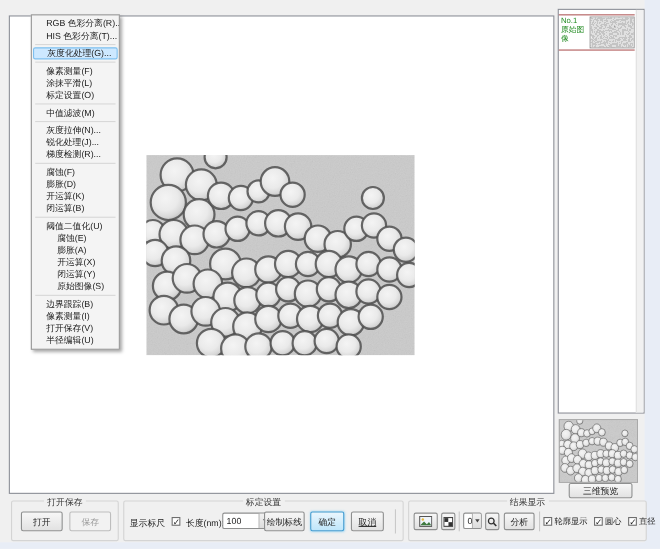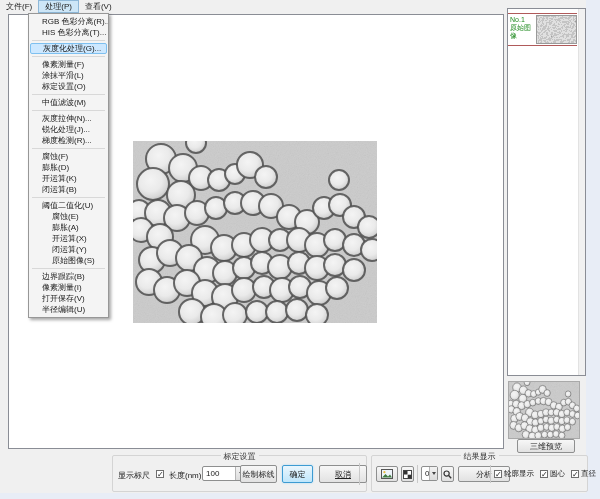--- a/index.html
+++ b/index.html
@@ -73,25 +73,20 @@
   .checks .chk{display:flex;align-items:center;gap:2px;white-space:nowrap;}
 
   .iconbtn{position:absolute;top:10px;height:16px;display:flex;align-items:center;justify-content:center;
     background:linear-gradient(#f7f7f7,#e0e0e0);border:1px solid #8e8f8f;border-radius:2px;box-sizing:border-box;}
 </style>
 </head>
 <body>
 
 <div class="content">
 
-  <div class="menubar">
-    <div class="mitem">文件(F)</div>
-    <div class="mitem active">处理(P)</div>
-    <div class="mitem">查看(V)</div>
-  </div>
 
   <div class="client"></div>
 
   <div class="tem">
     <svg width="244" height="182" viewBox="0 0 244 182">
       <defs>
         <radialGradient id="pg" cx="0.42" cy="0.38" r="0.65">
           <stop offset="0" stop-color="#f4f4f4"></stop>
           <stop offset="0.55" stop-color="#eaeaea"></stop>
           <stop offset="0.82" stop-color="#d8d8d8"></stop>
@@ -235,35 +230,40 @@
     </div>
   </div>
 
   <div class="thumb2">
     <svg width="70" height="56" viewBox="0 0 244 182" preserveAspectRatio="none">
       <use href="#pscene"></use>
     </svg>
   </div>
   <button class="btn preview-btn" style="position:absolute;left:517px;top:439px;width:58px;height:14px;">三维预览</button>
 
+  <div class="group g1">
+    <div class="group-title">打开保存</div>
+    <div class="btn" style="left:8px;width:38px;">打开</div>
+    <div class="btn disabled" style="left:52px;width:38px;">保存</div>
+  </div>
 
   <div class="group g2">
     <div class="group-title">标定设置</div>
     <div class="lbl" style="left:5px;top:14px;text-align:center;">显示标尺</div>
     <span class="cbx" style="position:absolute;left:43px;top:14px;">✓</span>
     <div class="lbl" style="left:56px;top:14px;">长度(nm):</div>
     <div class="combo" style="left:89px;width:46px;">
       <div class="val">100</div>
       <div class="arrowbox">
           <div class="tri"></div>
         </div>
     </div>
     <div class="btn" style="left:127px;width:37px;">绘制标线</div>
     <div class="btn default" style="left:169px;width:31px;">确定</div>
-    <div class="btn" style="left:206px;width:48px;text-decoration:underline;">取消</div>
+    <div class="btn" style="left:206px;width:30px;text-decoration:underline;">取消</div>
     <div class="vsep" style="left:246px;"></div>
   </div>
 
   <div class="group g3">
     <div class="group-title">结果显示</div>
 
     <div class="iconbtn" style="left:4px;width:22px;">
       <svg width="12" height="10" viewBox="0 0 12 10">
         <rect x="0.5" y="0.5" width="11" height="9" fill="#eef4fa" stroke="#555"></rect>
         <circle cx="3.4" cy="3.2" r="1.1" fill="#e8b93c"></circle>
@@ -283,21 +283,21 @@
       <div class="arrowbox" style="width:7px;">
           <div class="tri" style="border-left-width:2px;border-right-width:2px;border-top-width:3px;"></div>
         </div>
     </div>
     <div class="iconbtn" style="left:69px;width:13px;">
       <svg width="9" height="9" viewBox="0 0 9 9">
         <circle cx="3.6" cy="3.6" r="2.6" fill="none" stroke="#333" stroke-width="1.2"></circle>
         <line x1="5.6" y1="5.6" x2="8.2" y2="8.2" stroke="#333" stroke-width="1.4"></line>
       </svg>
     </div>
-    <div class="btn small" style="left:86px;width:52px;">分析</div>
+    <div class="btn small" style="left:86px;width:28px;">分析</div>
     <div class="vsep" style="left:118px;height:18px;top:9px;"></div>
     <div class="checks" id="display-options">
         <span class="chk">
           <span class="cbx">✓</span>
           <span>轮廓显示</span>
         </span>
         <span class="chk">
           <span class="cbx">✓</span>
           <span>圆心</span>
         </span>

